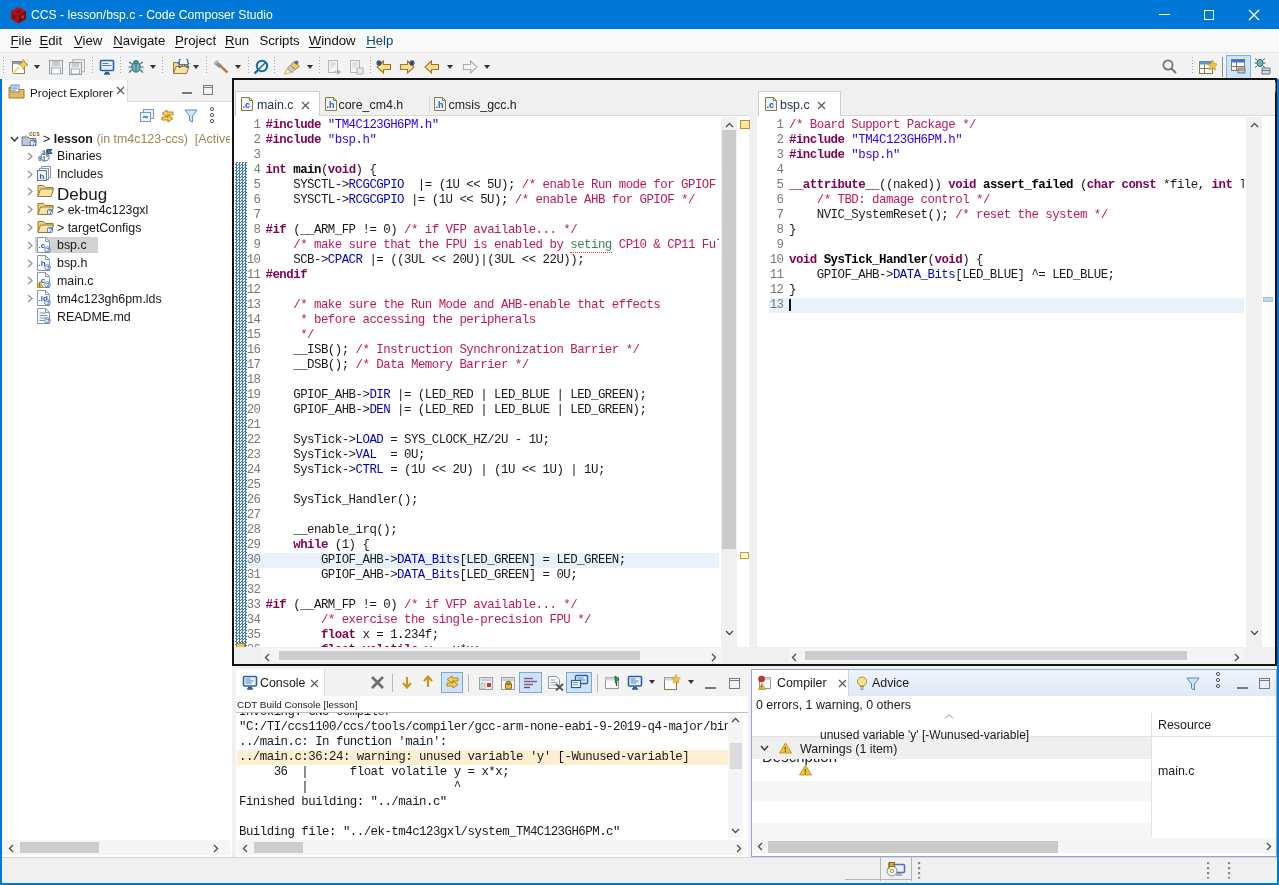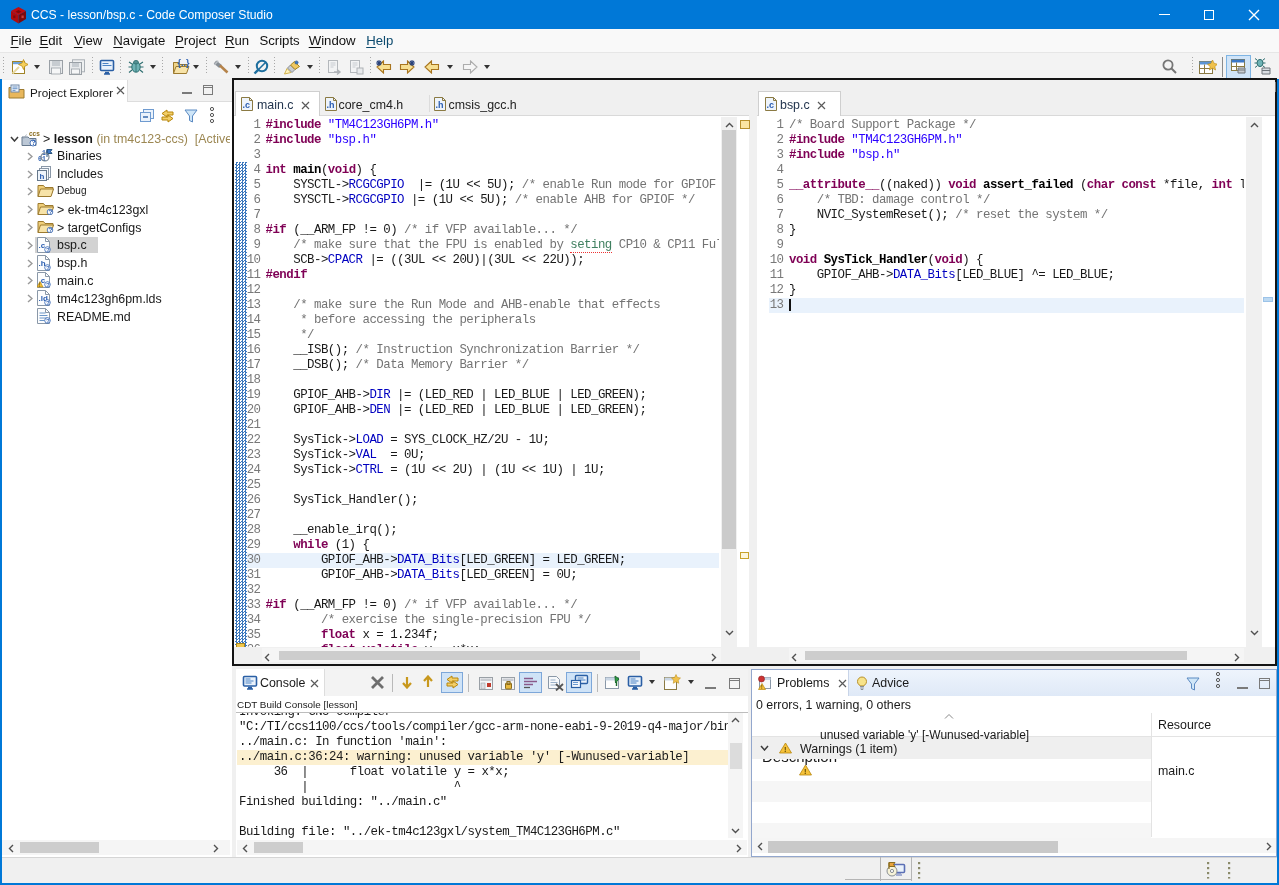--- a/index.html
+++ b/index.html
@@ -1,18 +1,18 @@
 <!DOCTYPE html>
 <html><head><meta charset="utf-8"><style>
 *{margin:0;padding:0;box-sizing:border-box}
 body{width:1279px;height:885px;position:relative;overflow:hidden;background:#f0f0f0;font-family:'Liberation Sans',sans-serif;font-size:12.3px;color:#191919}
 pre{margin:0;font-family:'Liberation Mono',monospace;font-size:12.4px;letter-spacing:-0.51px;line-height:15px;white-space:pre}
 .k{color:#7f0055;font-weight:bold}
 .s{color:#2a00ff}
-.c{color:#737373}
+.c{color:#be185d}
 .f{color:#0000c0}
 .b{font-weight:bold;color:#000}
 .cw{color:#3f7f5f;border-bottom:1.5px dotted #e33;}
 .gut{color:#787878;text-align:right}
 svg{display:block}
 .tbsep{position:absolute;top:57px;width:1px;height:18px;background:repeating-linear-gradient(#a8a8a8 0 1px,transparent 1px 3px)}
 .caret{position:absolute;width:0;height:0;border-left:3.5px solid transparent;border-right:3.5px solid transparent;border-top:4px solid #333}
 </style></head><body>
 <div style="position:absolute;left:0px;top:0px;width:2px;height:885px;background:#0078d7"></div>
 <div style="position:absolute;left:1277px;top:0px;width:2px;height:885px;background:#0078d7"></div>
@@ -504,21 +504,21 @@
 <div style="position:absolute;left:57px;top:167.1px;white-space:pre;font-size:12.4px;max-width:173px;overflow:hidden">Includes</div>
 <svg style="position:absolute;left:27px;top:187.4px" width="6" height="9" viewBox="0 0 6 9">
     <path d="M1 1 L5 4.5 1 8" fill="none" stroke="#9a9a9a" stroke-width="1.5"></path>
   </svg>
 <div style="position:absolute;left:37px;top:183.4px">
     <svg width="17" height="14" viewBox="0 0 17 14">
       <path d="M1 2.5 h5.5 l1.5 2 h8 v2 l-2.5 7 H1 z" fill="#f0cf7a" stroke="#9c7a2f"></path>
       <path d="M1 13.5 L3.5 6 h13 L14 13.5 z" fill="#f7e3a8" stroke="#9c7a2f"></path>
     </svg>
   </div>
-<div style="position:absolute;left:57px;top:184.9px;white-space:pre;font-size:10px;max-width:173px;overflow:hidden">Debug</div>
+<div style="position:absolute;left:57px;top:184.9px;white-space:pre;font-size:17px;max-width:173px;overflow:hidden">Debug</div>
 <svg style="position:absolute;left:27px;top:205.2px" width="6" height="9" viewBox="0 0 6 9">
     <path d="M1 1 L5 4.5 1 8" fill="none" stroke="#9a9a9a" stroke-width="1.5"></path>
   </svg>
 <div style="position:absolute;left:37px;top:201.2px">
     <svg width="17" height="14" viewBox="0 0 17 14">
       <path d="M1 2.5 h5.5 l1.5 2 h8 v2 l-2.5 7 H1 z" fill="#f0cf7a" stroke="#9c7a2f"></path>
       <path d="M1 13.5 L3.5 6 h13 L14 13.5 z" fill="#f7e3a8" stroke="#9c7a2f"></path>
       <circle cx="13" cy="11" r="2.8" fill="#fff" stroke="#2a5db0" stroke-width="0.8"></circle>
       <text x="11.6" y="13.3" font-size="6.2" font-weight="bold" fill="#2a5db0" font-family="Liberation Sans">?</text>
     </svg>
@@ -749,21 +749,21 @@
 <div style="position:absolute;left:752px;top:670px;width:97px;height:26px;background:#fff;border-right:1px solid #c8d4e8"></div>
 <div style="position:absolute;left:757px;top:675px;width:16px;height:15px;">
     <svg width="16" height="15" viewBox="0 0 16 15">
       <rect x="2.5" y="2.5" width="11" height="11" fill="#f7f9fb" stroke="#8a98a8"></rect>
       <rect x="2.5" y="2.5" width="11" height="2.5" fill="#c9d6e4"></rect>
       <circle cx="4.5" cy="4" r="3" fill="#cc3333" stroke="#8a1f1f" stroke-width="0.6"></circle>
       <polygon points="5,8.5 8.5,14.5 1.5,14.5" fill="#f6c23a" stroke="#b8860b" stroke-width="0.7"></polygon>
       <text x="4" y="14.2" font-size="5" font-weight="bold" fill="#5a4500" font-family="Liberation Sans">!</text>
     </svg>
   </div>
-<div style="position:absolute;left:777px;top:676px;white-space:pre;font-size:12.4px">Problems</div>
+<div style="position:absolute;left:777px;top:676px;white-space:pre;font-size:12.4px">Compiler</div>
 <div style="position:absolute;left:838px;top:679px;width:9px;height:9px;">
     <svg width="9" height="9" viewBox="0 0 9 9">
       <path d="M1 1 L8 8 M8 1 L1 8" stroke="#5a5a5a" stroke-width="1.2"></path>
     </svg>
   </div>
 <div style="position:absolute;left:856px;top:676px;width:12px;height:15px;">
     <svg width="12" height="15" viewBox="0 0 12 15">
       <circle cx="6" cy="5.5" r="4.5" fill="#f7e38a" stroke="#b8912c"></circle>
       <path d="M4 10.5 h4 M4.2 12 h3.6 M4.8 13.5 h2.4" stroke="#8a8f94" stroke-width="1.1"></path>
     </svg>

